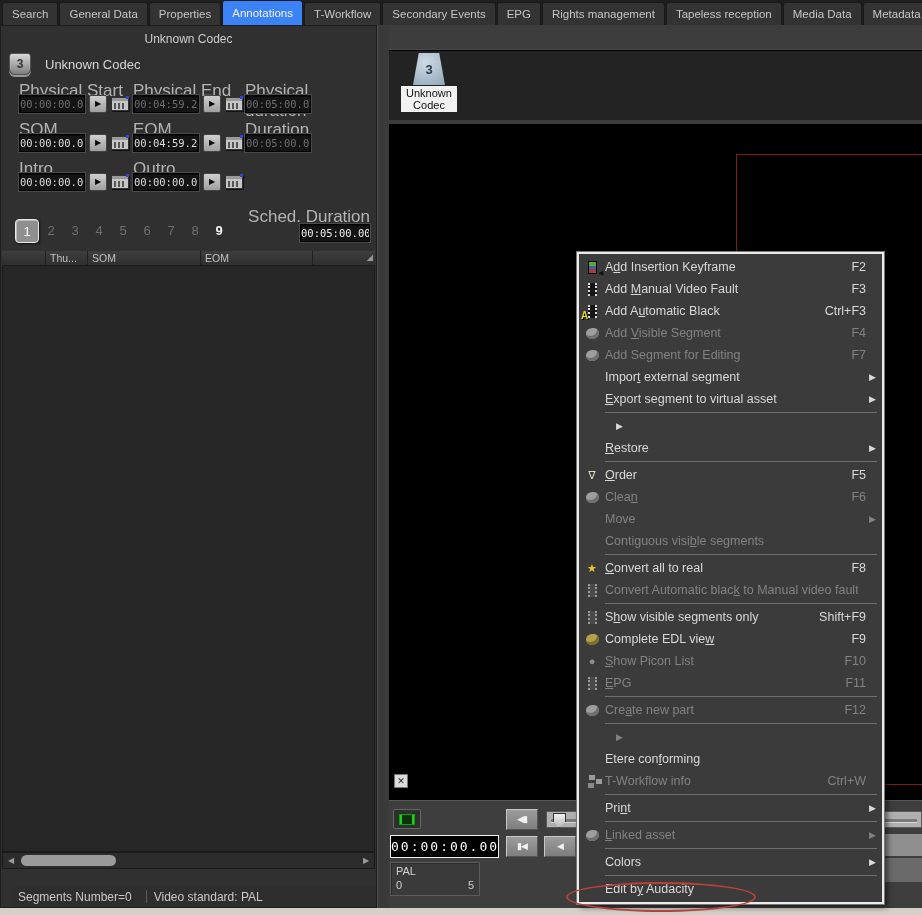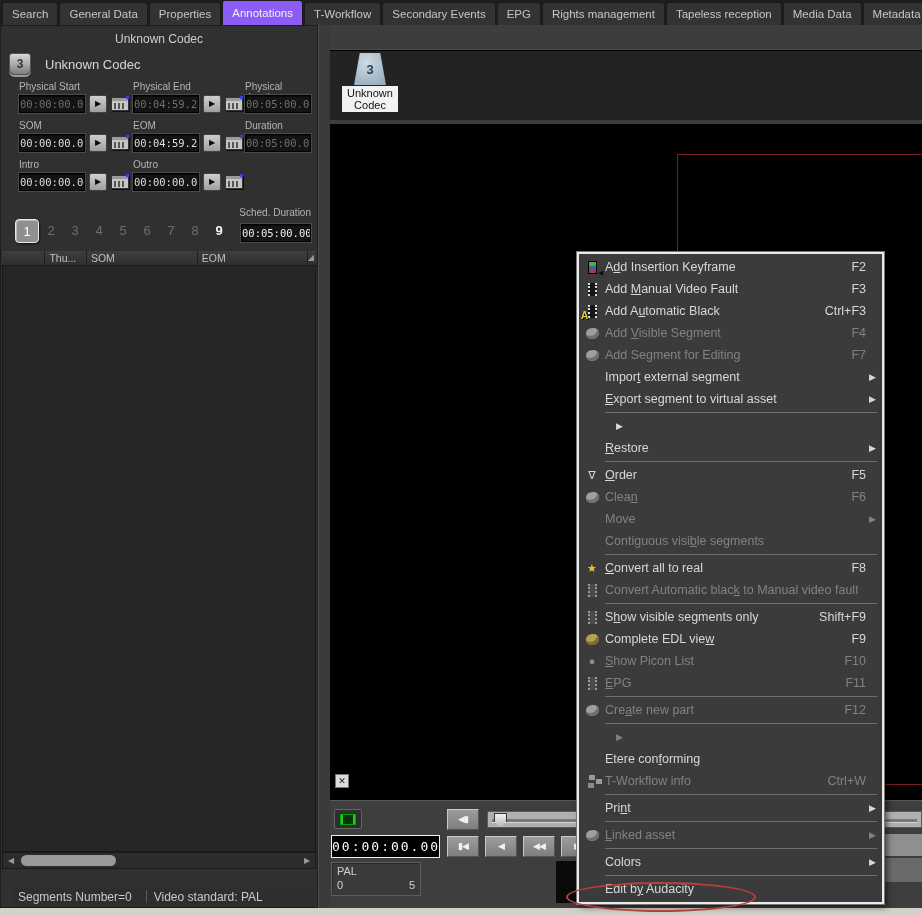--- a/index.html
+++ b/index.html
@@ -2,32 +2,32 @@
 <html><head>
 <meta charset="utf-8">
 <style>
   html,body{margin:0;padding:0;background:#1b1b1b;}
   *{box-sizing:border-box;font-family:"Liberation Sans",sans-serif;}
   .window{position:relative;width:922px;height:915px;background:#2e2e2e;overflow:hidden;}
 
   
   .tabbar{position:absolute;left:0;top:0;width:922px;height:25px;background:#1e1e1e;display:flex;align-items:flex-end;padding-left:2px;}
   .tab{height:23px;line-height:23px;padding:0 9px;font-size:11.5px;color:#c6c6c6;background:#333333;border:1px solid #1a1a1a;border-bottom:none;border-radius:3px 3px 0 0;margin-right:1px;white-space:nowrap;cursor:default;}
-  .tab.active{background:#8b5cf6;color:#efefef;height:25px;line-height:25px;}
+  .tab.active{background:#3b82f6;color:#efefef;height:25px;line-height:25px;}
 
   
   .main{position:absolute;left:0;top:25px;width:922px;height:883px;display:flex;}
-  .left-panel{position:relative;width:318px;height:100%;background:#303030;border:1px solid #1d1d1d;}
+  .left-panel{position:relative;width:377px;height:100%;background:#303030;border:1px solid #1d1d1d;}
   .panel-title{text-align:center;padding-top:6px;font-size:12px;color:#cdcdcd;}
   .codec-row{position:absolute;left:8px;top:27px;display:flex;align-items:center;}
   .codec-icon{width:22px;height:22px;background:linear-gradient(180deg,#d8d8d8,#7e7e7e);border-radius:3px 3px 6px 6px;border:1px solid #555;display:flex;align-items:center;justify-content:center;font-size:12px;font-weight:bold;color:#333;box-shadow:0 2px 0 #999;}
   .codec-name{margin-left:14px;font-size:13px;color:#d6d6d6;}
 
   .tc-grid{position:absolute;left:18px;top:55px;right:2px;display:grid;grid-template-columns:114px 112px 1fr;row-gap:7px;}
-  .tcl{font-size:10px;color:#b4b4b4;height:14px;}
+  .tcl{font-size:17px;color:#b4b4b4;height:14px;}
   .tcr{display:flex;align-items:center;gap:4px;}
   .tc-input{width:66px;height:18px;background:#141414;border:1px solid #000;box-shadow:inset 1px 1px 0 #0a0a0a,0 0 0 1px #4a4a4a;color:#dedede;font-family:"DejaVu Sans Mono",monospace;font-size:10.5px;text-align:center;padding:0;}
   .tc-input.dis{color:#6f6f6f;}
   .playbtn{width:18px;height:18px;background:linear-gradient(180deg,#cfcfcf,#9f9f9f);border:1px solid #444;border-radius:2px;padding:0;display:flex;align-items:center;justify-content:center;cursor:pointer;}
   .playbtn span{font-size:8px;color:#0a0a0a;line-height:1;}
   .clapper{display:inline-block;width:18px;height:14px;background:linear-gradient(180deg,#9a9a9a 0 3px,#c6c6c6 3px 100%);border:1px solid #333;position:relative;box-shadow:1px 1px 0 #111;}
   .clapper::after{content:"";position:absolute;left:2px;right:2px;top:5px;height:6px;background:repeating-linear-gradient(90deg,#555 0 2px,transparent 2px 4px);}
   .clapper::before{content:"";position:absolute;right:-1px;top:-2px;width:3px;height:3px;background:#3344dd;}
 
   .sched{position:absolute;right:6px;top:181px;text-align:right;}

